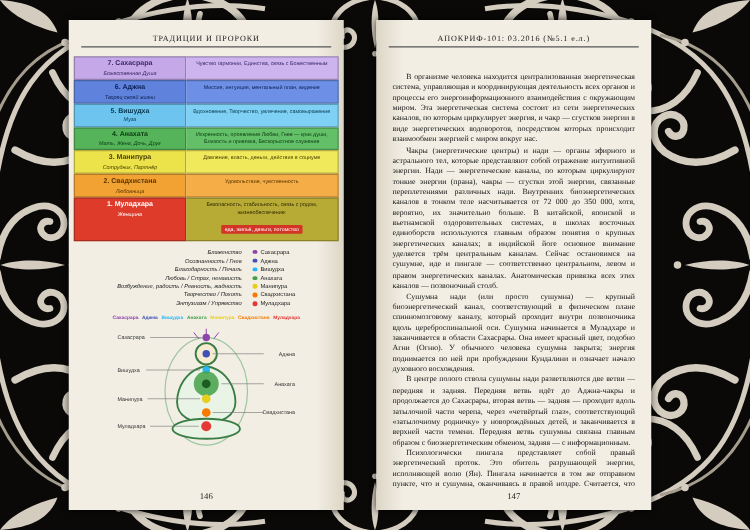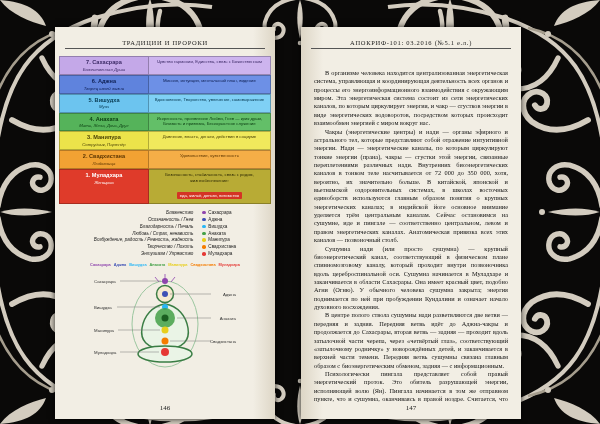--- a/index.html
+++ b/index.html
@@ -5,21 +5,21 @@
 <style>
   html,body{margin:0;padding:0;}
   body{width:600px;height:424px;overflow:hidden;background:#0a0908;
        font-family:"Liberation Serif", serif;}
   .stage{position:relative;width:600px;height:424px;}
 
   
   .bg-orn{position:absolute;left:0;top:0;z-index:0;}
 
   
-  .page{position:absolute;top:27px;height:392px;width:220px;z-index:2;
+  .page{position:absolute;top:16px;height:392px;width:220px;z-index:2;
         box-shadow:0 0 6px rgba(0,0,0,.8);}
   .page.left {left:55px; background:linear-gradient(to right ,#f2eee4 90%,#ddd6c6);}
   .page.right{left:301px;background:linear-gradient(to left  ,#f2eee4 90%,#ddd6c6);}
 
   .page-header{padding-top:12px;text-align:center;font-size:6.5px;
                letter-spacing:.7px;color:#222;}
   .header-rule{border-top:1px solid #555;margin:2px 10px 0;height:0;}
 
   .page-number{position:absolute;bottom:7px;left:0;width:100%;
                text-align:center;font-size:7px;color:#222;}

